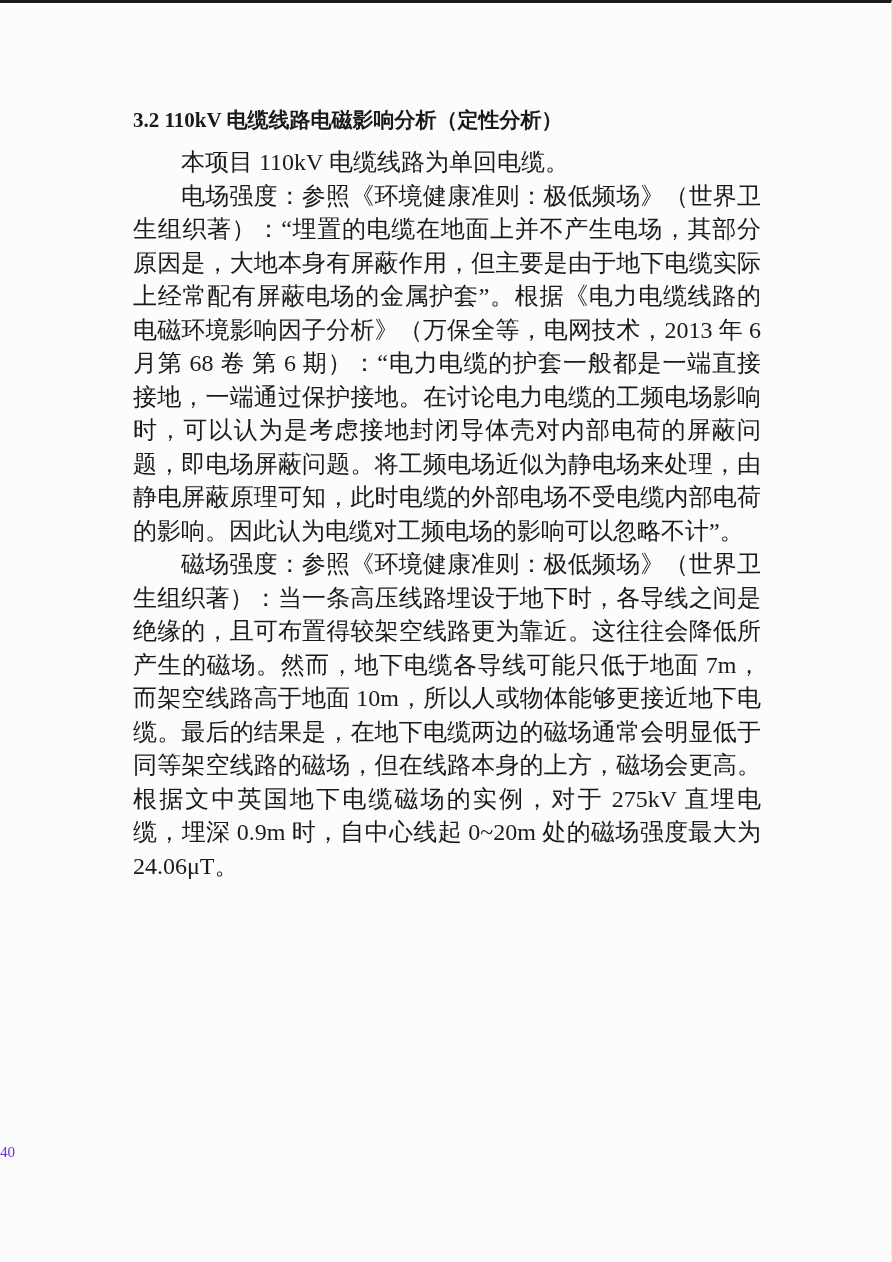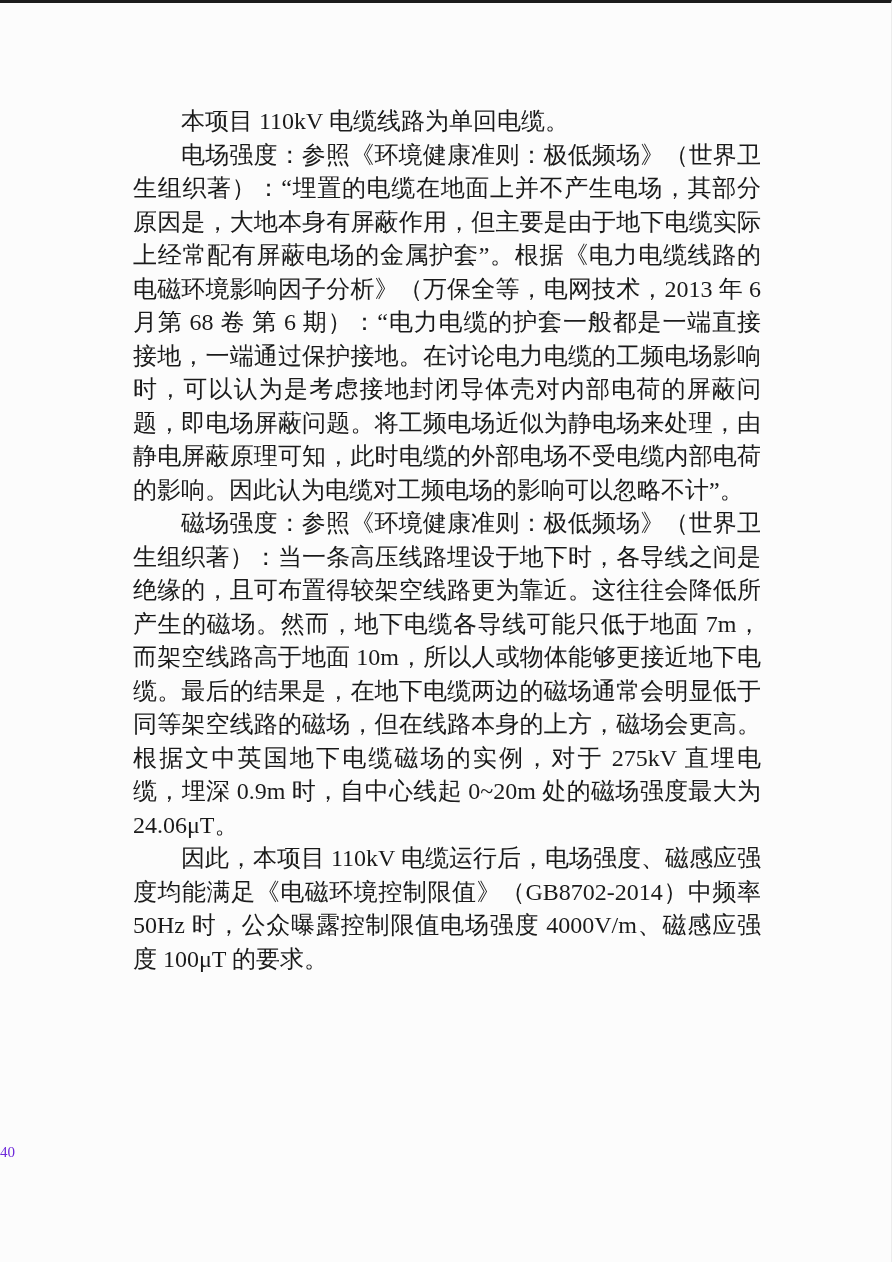--- a/index.html
+++ b/index.html
@@ -46,19 +46,19 @@
     text-align: left;
     font-size: 15px;
     color: #6d28d9;
   }
 </style>
 </head>
 <body>
 
 <div class="page">
   <div class="content">
+    <h2 class="heading">3.2 110kV 电缆线路电磁影响分析（定性分析）</h2>
     <p class="para">本项目 110kV 电缆线路为单回电缆。</p>
     <p class="para">电场强度：参照《环境健康准则：极低频场》（世界卫生组织著）：“埋置的电缆在地面上并不产生电场，其部分原因是，大地本身有屏蔽作用，但主要是由于地下电缆实际上经常配有屏蔽电场的金属护套”。根据《电力电缆线路的电磁环境影响因子分析》（万保全等，电网技术，2013 年 6 月第 68 卷 第 6 期）：“电力电缆的护套一般都是一端直接接地，一端通过保护接地。在讨论电力电缆的工频电场影响时，可以认为是考虑接地封闭导体壳对内部电荷的屏蔽问题，即电场屏蔽问题。将工频电场近似为静电场来处理，由静电屏蔽原理可知，此时电缆的外部电场不受电缆内部电荷的影响。因此认为电缆对工频电场的影响可以忽略不计”。</p>
     <p class="para">磁场强度：参照《环境健康准则：极低频场》（世界卫生组织著）：当一条高压线路埋设于地下时，各导线之间是绝缘的，且可布置得较架空线路更为靠近。这往往会降低所产生的磁场。然而，地下电缆各导线可能只低于地面 7m，而架空线路高于地面 10m，所以人或物体能够更接近地下电缆。最后的结果是，在地下电缆两边的磁场通常会明显低于同等架空线路的磁场，但在线路本身的上方，磁场会更高。根据文中英国地下电缆磁场的实例，对于 275kV 直埋电缆，埋深 0.9m 时，自中心线起 0~20m 处的磁场强度最大为 24.06μT。</p>
-    <p class="para">因此，本项目 110kV 电缆运行后，电场强度、磁感应强度均能满足《电磁环境控制限值》（GB8702-2014）中频率 50Hz 时，公众曝露控制限值电场强度 4000V/m、磁感应强度 100μT 的要求。</p>
   </div>
   <div class="page-number">40</div>
 </div>
 
 </body></html>

